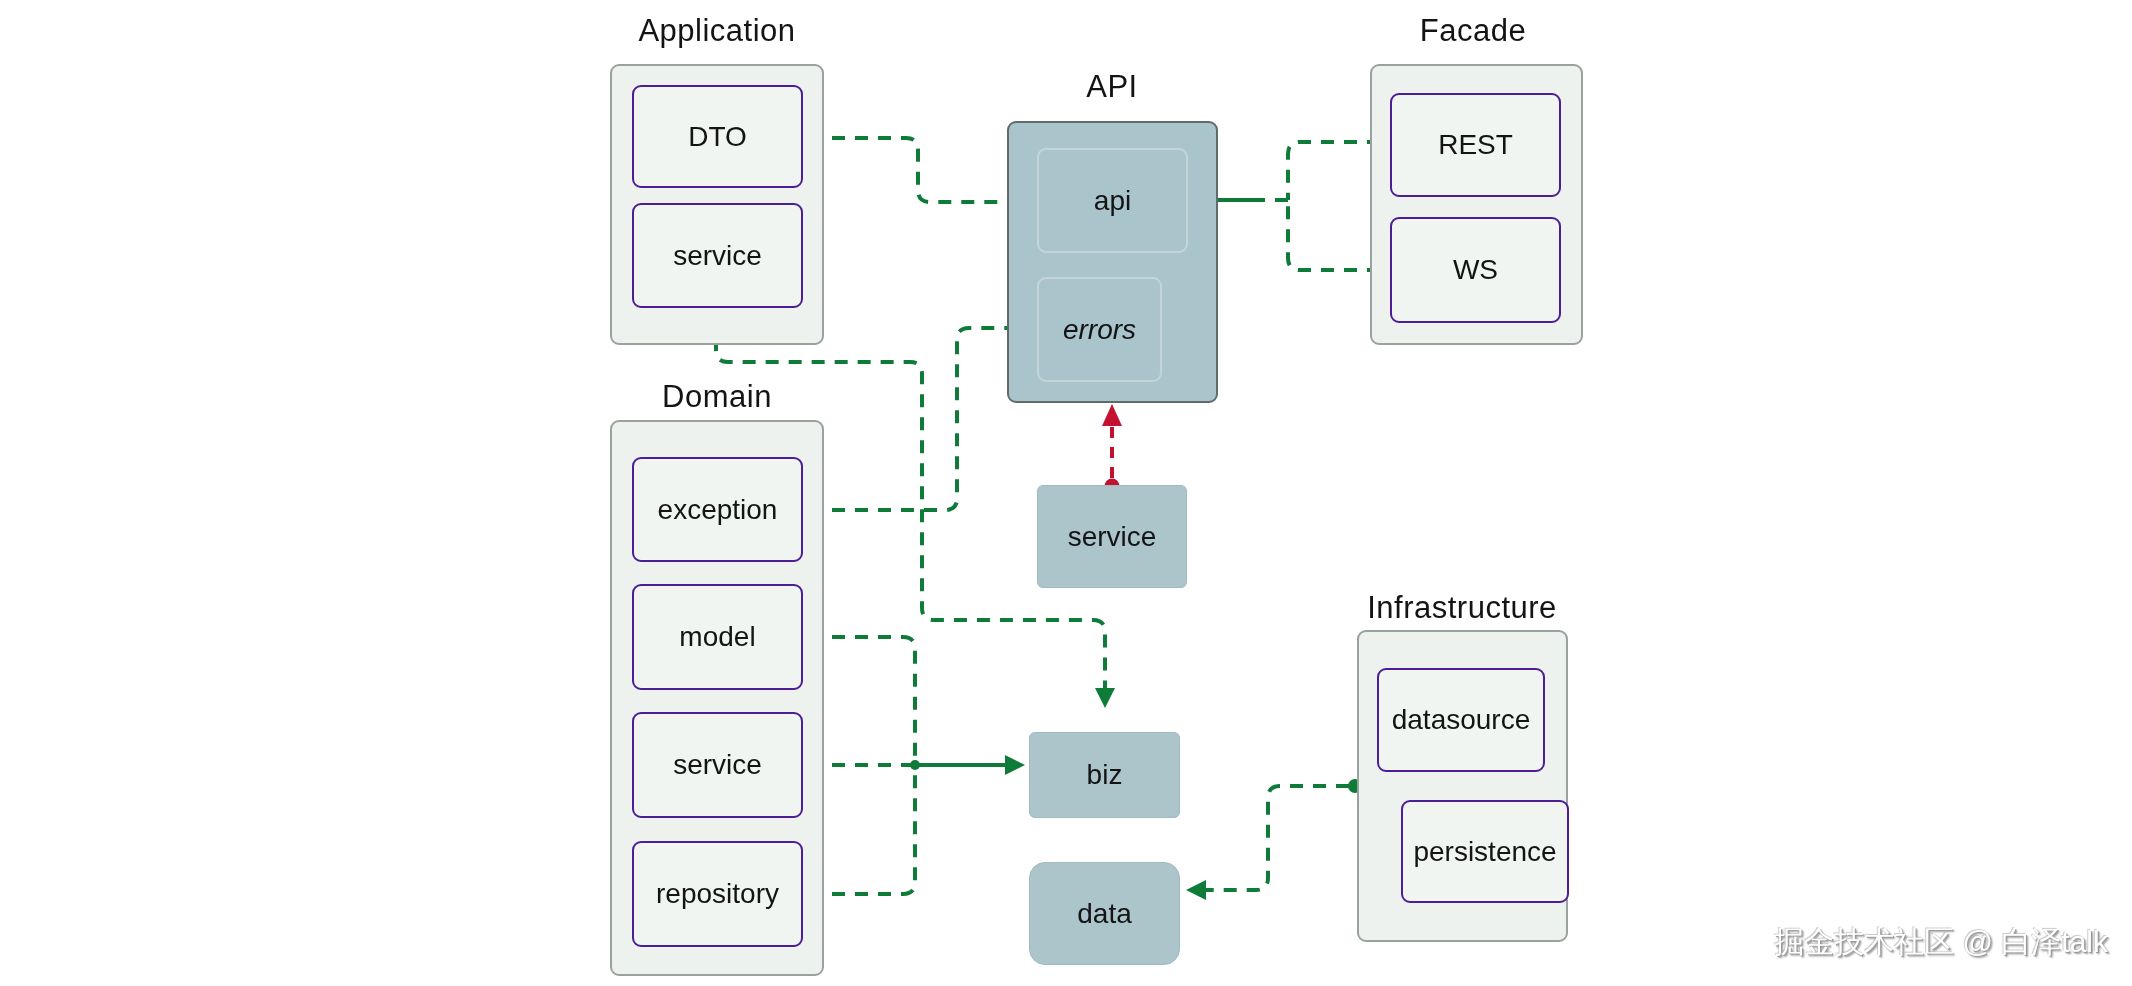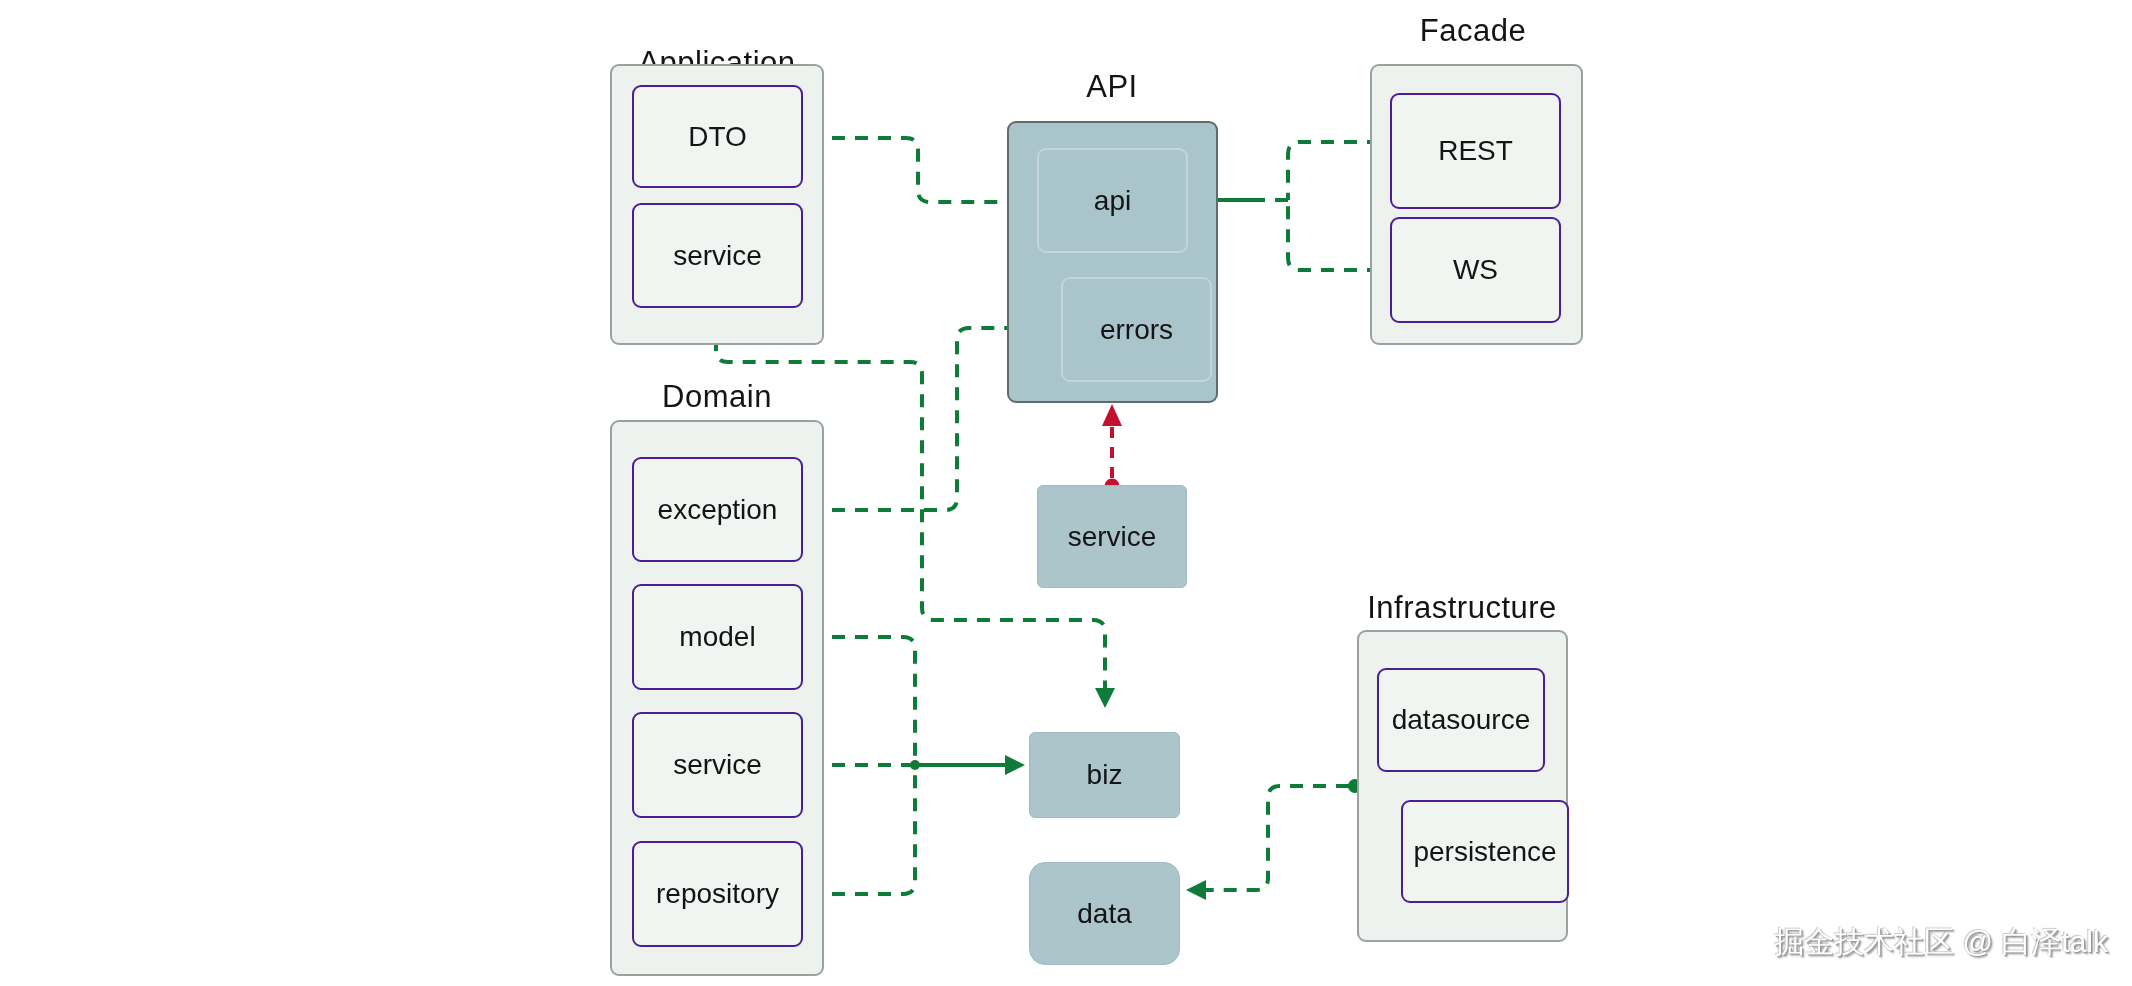--- a/index.html
+++ b/index.html
@@ -104,21 +104,21 @@
       <circle cx="803" cy="765" r="7"></circle>
       <circle cx="915" cy="765" r="5"></circle>
       <circle cx="803" cy="894" r="7"></circle>
       <circle cx="1355" cy="786" r="7"></circle>
     </g>
     <g fill="#c3122f" stroke="none">
       <circle cx="1112" cy="486" r="7.5"></circle>
     </g>
   </svg>
 
-  <div class="title" style="left:717px;top:13px;margin-top:32px;">Application</div>
+  <div class="title" style="left:717px;top:13px;">Application</div>
   <div class="title" style="left:1112px;top:69px;">API</div>
   <div class="title" style="left:1473px;top:13px;">Facade</div>
   <div class="title" style="left:717px;top:379px;">Domain</div>
   <div class="title" style="left:1462px;top:590px;">Infrastructure</div>
 
   <div class="container" style="left:610px;top:64px;width:214px;height:281px;"></div>
   <div class="subbox" style="left:632px;top:85px;width:171px;height:103px;">
     <span>DTO</span>
   </div>
   <div class="subbox" style="left:632px;top:203px;width:171px;height:105px;">
@@ -136,26 +136,26 @@
     <span>service</span>
   </div>
   <div class="subbox" style="left:632px;top:841px;width:171px;height:106px;">
     <span>repository</span>
   </div>
 
   <div class="api-container" style="left:1007px;top:121px;width:211px;height:282px;"></div>
   <div class="api-sub" style="left:1037px;top:148px;width:151px;height:105px;">
     <span>api</span>
   </div>
-  <div class="api-sub" style="left:1061px;top:277px;width:151px;height:105px;">
+  <div class="api-sub" style="left:1037px;top:277px;width:125px;height:105px;font-style:italic;">
     <span>errors</span>
   </div>
 
   <div class="container" style="left:1370px;top:64px;width:213px;height:281px;"></div>
-  <div class="subbox" style="left:1390px;top:93px;width:171px;height:116px;">
+  <div class="subbox" style="left:1390px;top:93px;width:171px;height:104px;">
     <span>REST</span>
   </div>
   <div class="subbox" style="left:1390px;top:217px;width:171px;height:106px;text-align:center;">
     <span>WS</span>
   </div>
 
   <div class="container" style="left:1357px;top:630px;width:211px;height:312px;"></div>
   <div class="subbox" style="left:1377px;top:668px;width:168px;height:104px;">
     <span>datasource</span>
   </div>

